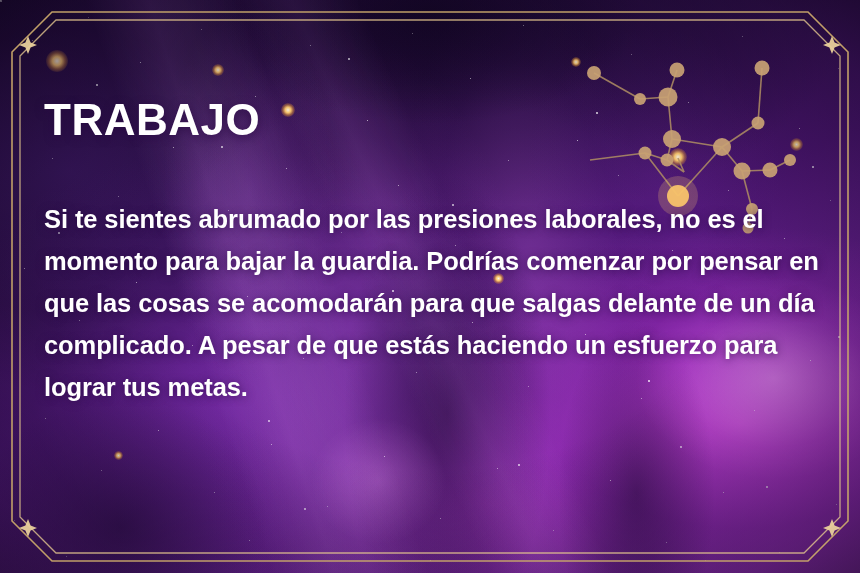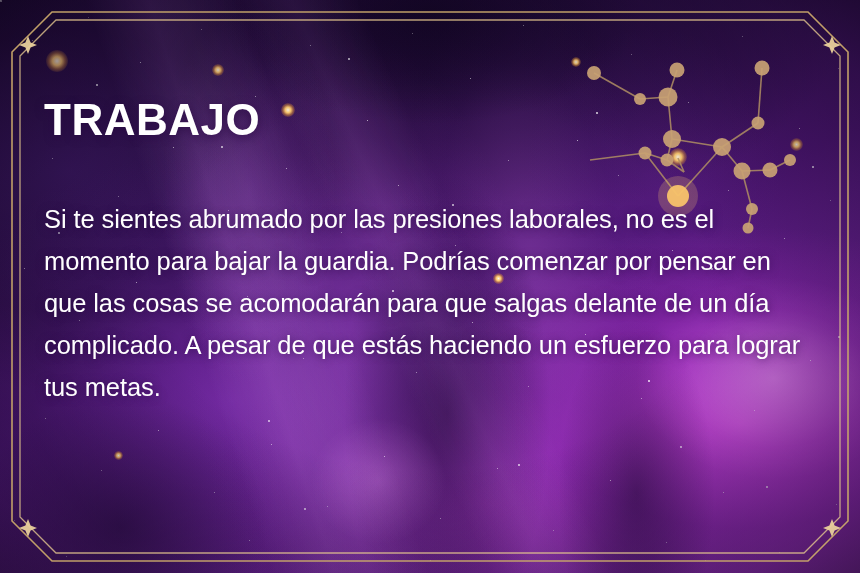--- a/index.html
+++ b/index.html
@@ -170,21 +170,21 @@
     font-weight: bold;
     letter-spacing: 0.5px;
     text-shadow: 0 2px 10px rgba(40, 8, 66, 0.75);
   }
 
   .body-text {
     margin: 0;
     color: #ffffff;
     font-size: 25.5px;
     line-height: 42px;
-    font-weight: normal;
+    font-weight: bold;
     letter-spacing: -0.1px;
     text-shadow: 0 1px 8px rgba(40, 8, 66, 0.70);
     max-width: 775px;
   }
 </style>
 </head>
 <body>
 
 <div class="card">
 

